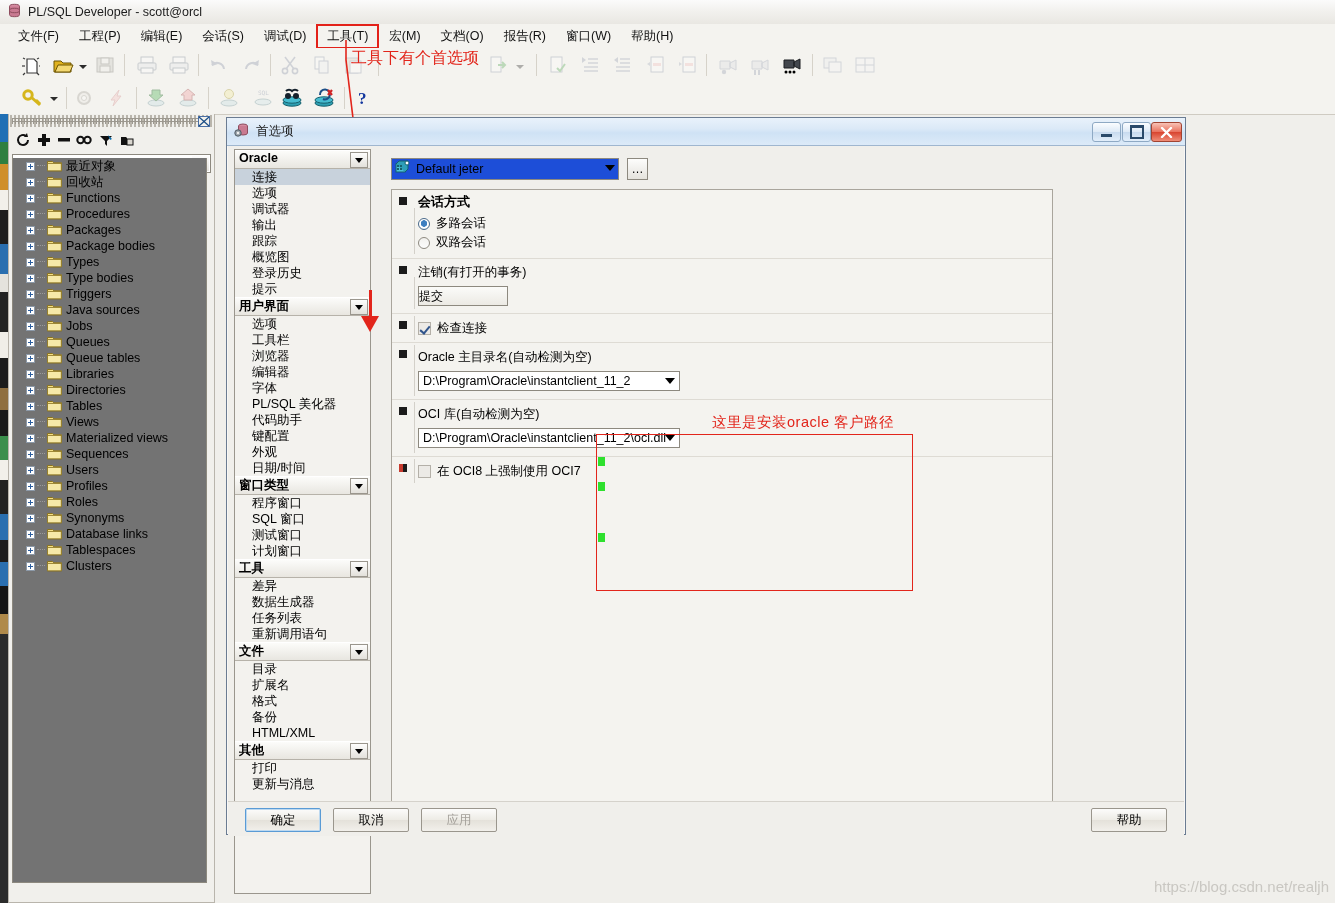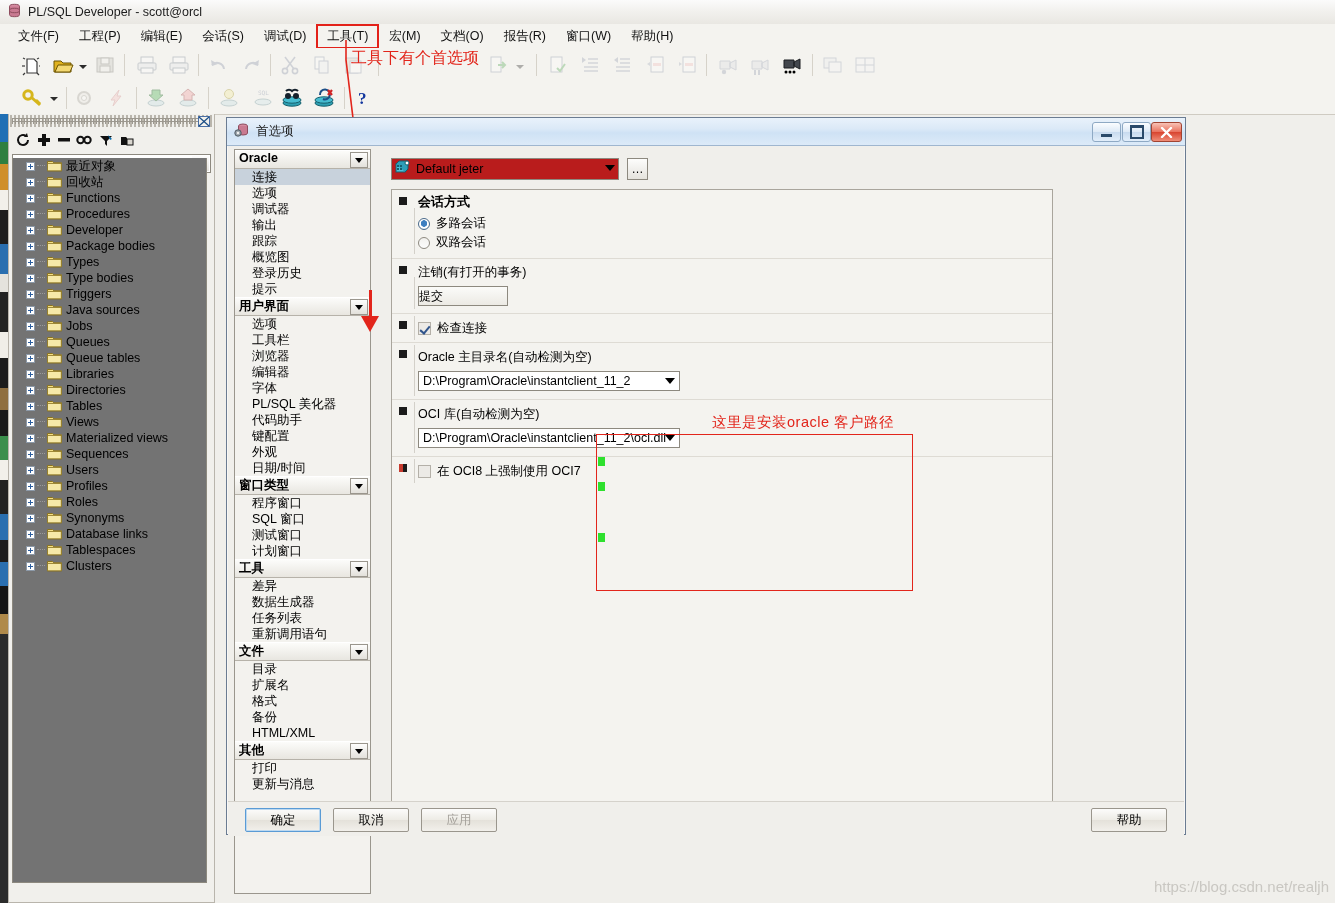--- a/index.html
+++ b/index.html
@@ -142,21 +142,21 @@
     background:linear-gradient(to bottom,#fdfdfc,#e3e1db);
     border:1px solid #9a968d;display:flex;align-items:center;justify-content:center;
   }
   .cat-item{height:16px;display:flex;align-items:center;padding-left:17px;font-size:12.5px;color:#000;}
   .cat-item.sel{background:#c8d2dc;}
 
   
   #right-pane{position:absolute;left:150px;top:31px;width:801px;height:745px;}
   #conn-row{position:absolute;left:14px;top:9px;width:610px;height:22px;}
   #conn-select{
-    position:absolute;left:0;top:0;width:228px;height:22px;background:#b91c1c;
+    position:absolute;left:0;top:0;width:228px;height:22px;background:#1d4ed8;
     border:1px solid #8d897f;box-sizing:border-box;display:flex;align-items:center;
   }
   #conn-select .cs-icon{margin-left:3px;margin-right:5px;}
   #conn-select .cs-text{font-size:12.5px;color:#000;}
   #conn-select .cs-arrow{
     position:absolute;right:3px;top:6px;
     width:0;height:0;border-left:5px solid transparent;border-right:5px solid transparent;
     border-top:6px solid #000;
   }
   #conn-ellipsis{
@@ -630,21 +630,21 @@
             </svg></span>
           <span class="tlabel">Procedures</span>
         </div>
         <div class="tnode">
           <span class="tplus"></span>
           <span class="tdot"></span>
           <span class="tfolder"><svg width="15" height="12" viewBox="0 0 15 12">
               <path d="M0.5 1.5 h5 l1.3 1.3 h7.7 v8 h-14 z" fill="#f2de86" stroke="#8a7320" stroke-width="1"></path>
               <path d="M0.5 3.5 h13.8 v7.3 h-13.8 z" fill="#f6e9a8" stroke="#8a7320" stroke-width="0.8"></path>
             </svg></span>
-          <span class="tlabel">Developer</span>
+          <span class="tlabel">Packages</span>
         </div>
         <div class="tnode">
           <span class="tplus"></span>
           <span class="tdot"></span>
           <span class="tfolder"><svg width="15" height="12" viewBox="0 0 15 12">
               <path d="M0.5 1.5 h5 l1.3 1.3 h7.7 v8 h-14 z" fill="#f2de86" stroke="#8a7320" stroke-width="1"></path>
               <path d="M0.5 3.5 h13.8 v7.3 h-13.8 z" fill="#f6e9a8" stroke="#8a7320" stroke-width="0.8"></path>
             </svg></span>
           <span class="tlabel">Package bodies</span>
         </div>

